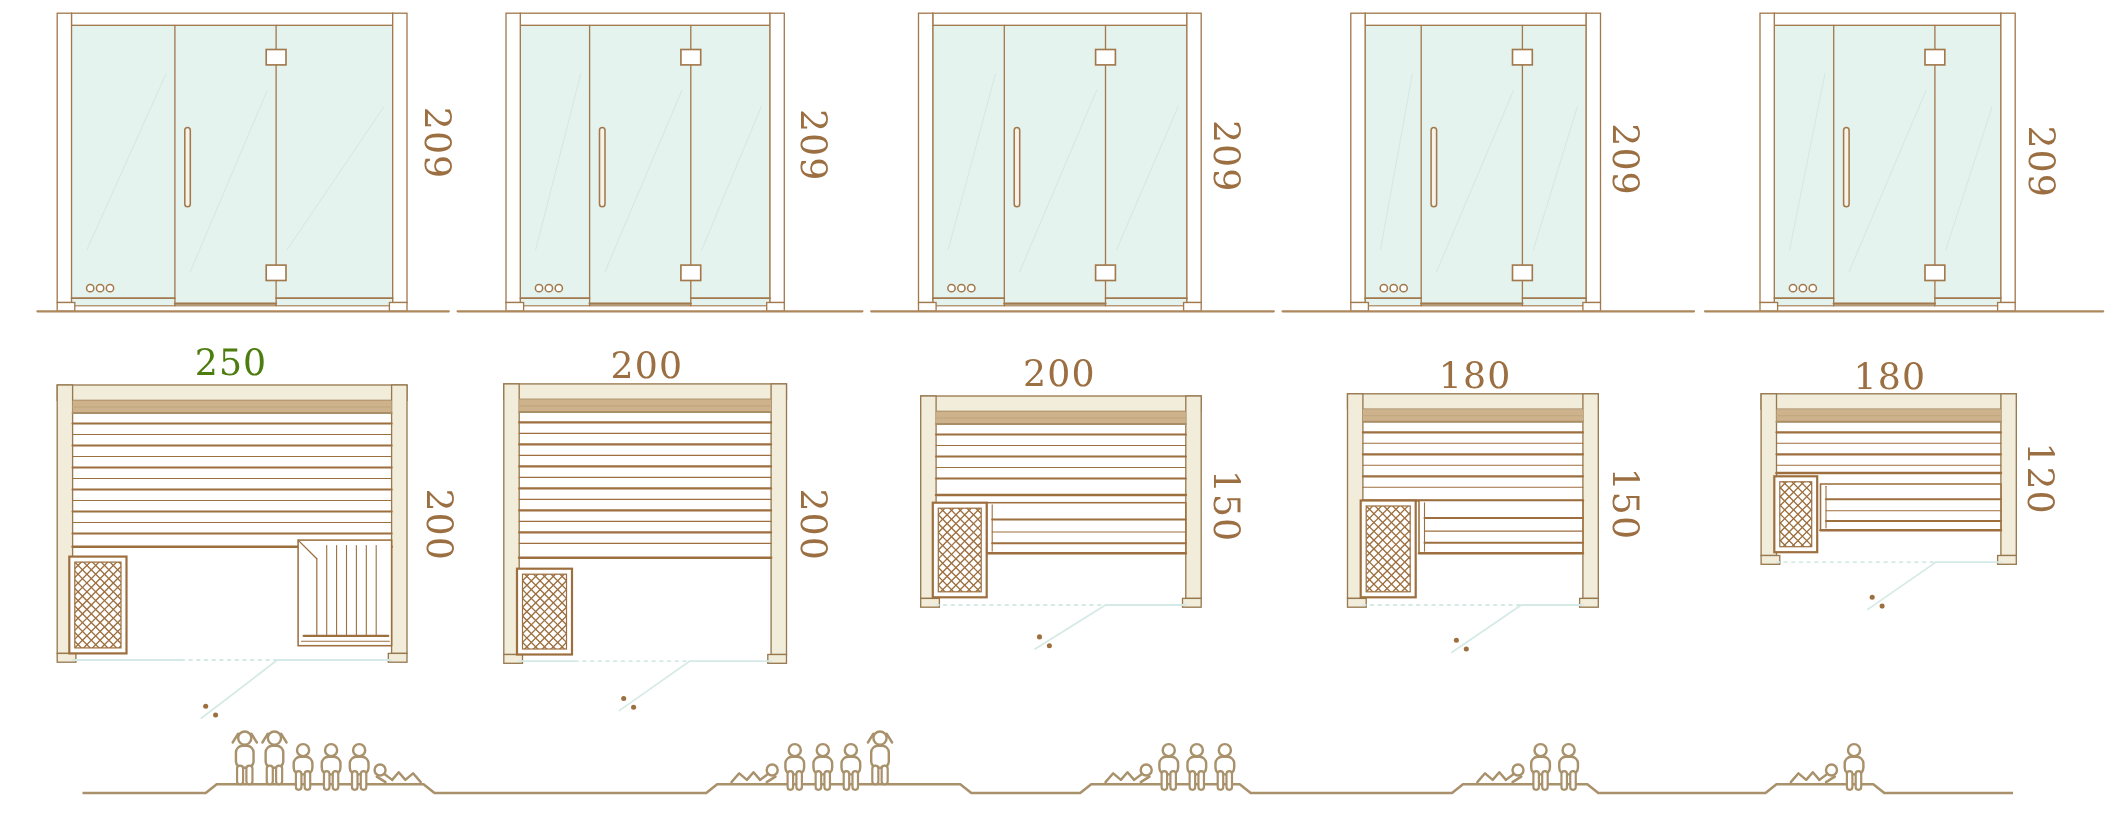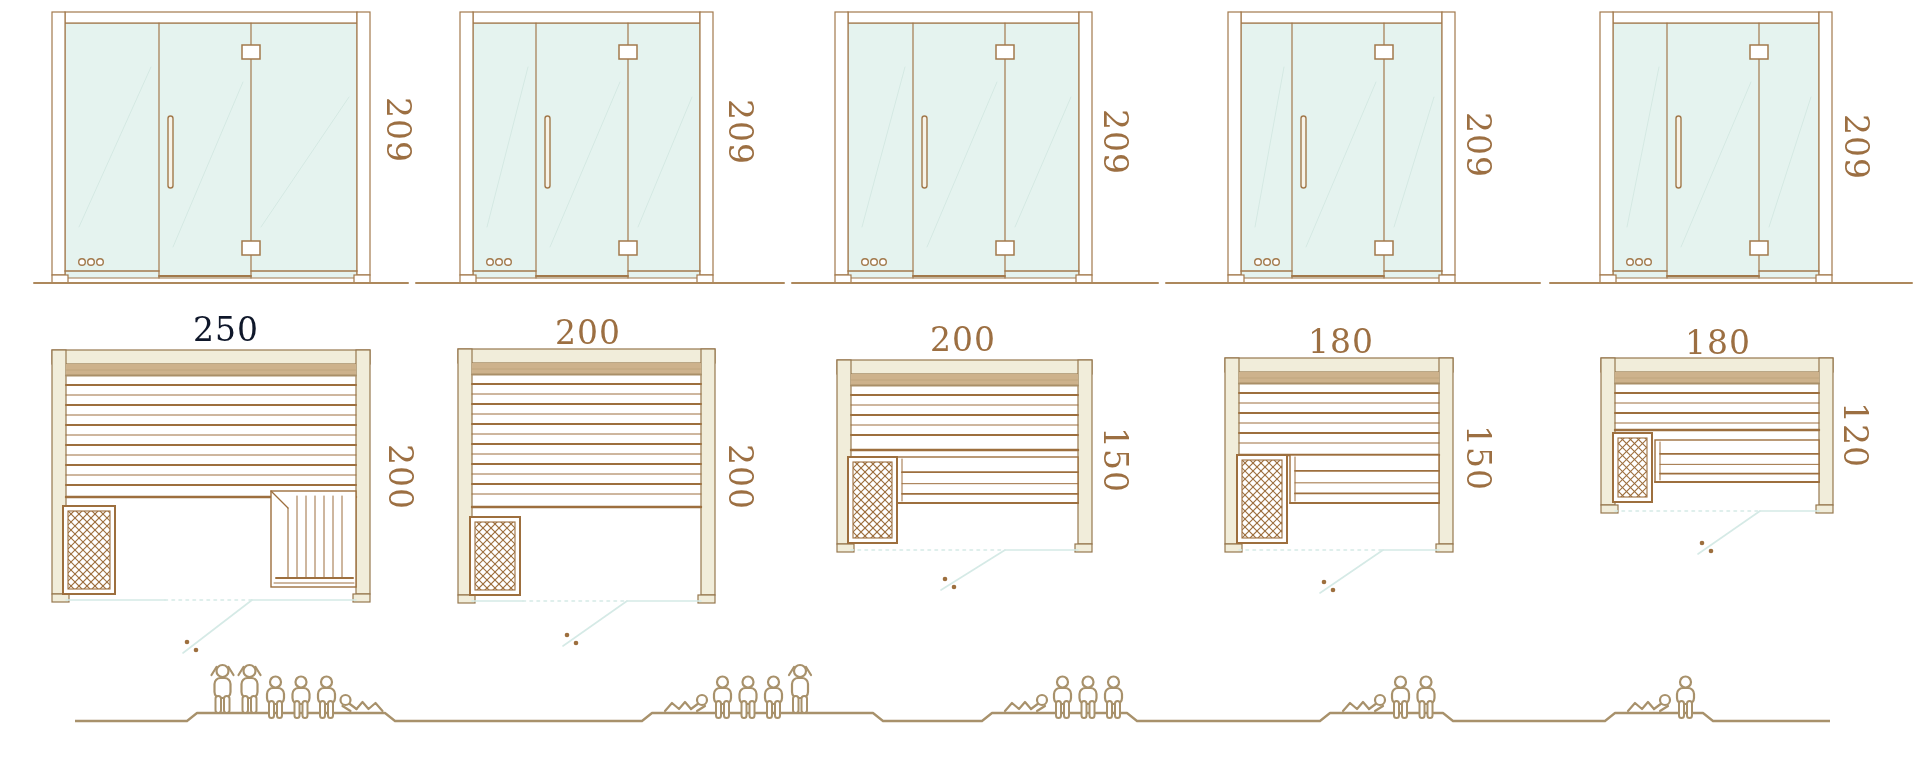--- a/index.html
+++ b/index.html
@@ -132,21 +132,21 @@
           <line x1="14" y1="250" x2="113" y2="250" stroke="#d5eae6" stroke-width="1.6" stroke-linecap="round"></line>
           <line x1="113" y1="250" x2="200" y2="250" stroke="#d5eae6" stroke-width="1.6" stroke-linecap="round" stroke-dasharray="2.5 4.5"></line>
           <line x1="200" y1="250" x2="304" y2="250" stroke="#d5eae6" stroke-width="1.6" stroke-linecap="round"></line>
           <line x1="200" y1="250" x2="131" y2="303" stroke="#d5eae6" stroke-width="1.6" stroke-linecap="round"></line>
           <g>
             <circle cx="135" cy="292" r="2.3" fill="#9d6f3e"></circle>
             <circle cx="144" cy="300" r="2.3" fill="#9d6f3e"></circle>
           </g>
         </g>
       </svg>
-    <span class="dim" style="left: 210px; top: 329px; color: #0f172a; margin-left: 16px;">250</span>
+    <span class="dim" style="left: 210px; top: 329px; color: #4d7c0f;">250</span>
     <span class="dim dim-vert" style="left: 400px; top: 477px; color: rgb(156, 111, 66);">200</span>
   </section>
 
   <section class="col">
     <svg class="elev" viewBox="0 0 253 272" style="left: 460px; top: 12px; width: 253px; height: 272px;">
         <rect x="13" y="11" width="227" height="255" fill="#e5f3ef" stroke="#a2794c" stroke-width="1"></rect>
         <g stroke="#d3e8e2" stroke-width="1" opacity="0.9">
           <line x1="27" y1="215" x2="68" y2="55" stroke="#d3e8e2" stroke-width="1" stroke-linecap="round"></line>
           <line x1="90" y1="235" x2="160" y2="70" stroke="#d3e8e2" stroke-width="1" stroke-linecap="round"></line>
           <line x1="178" y1="215" x2="232" y2="85" stroke="#d3e8e2" stroke-width="1" stroke-linecap="round"></line>

